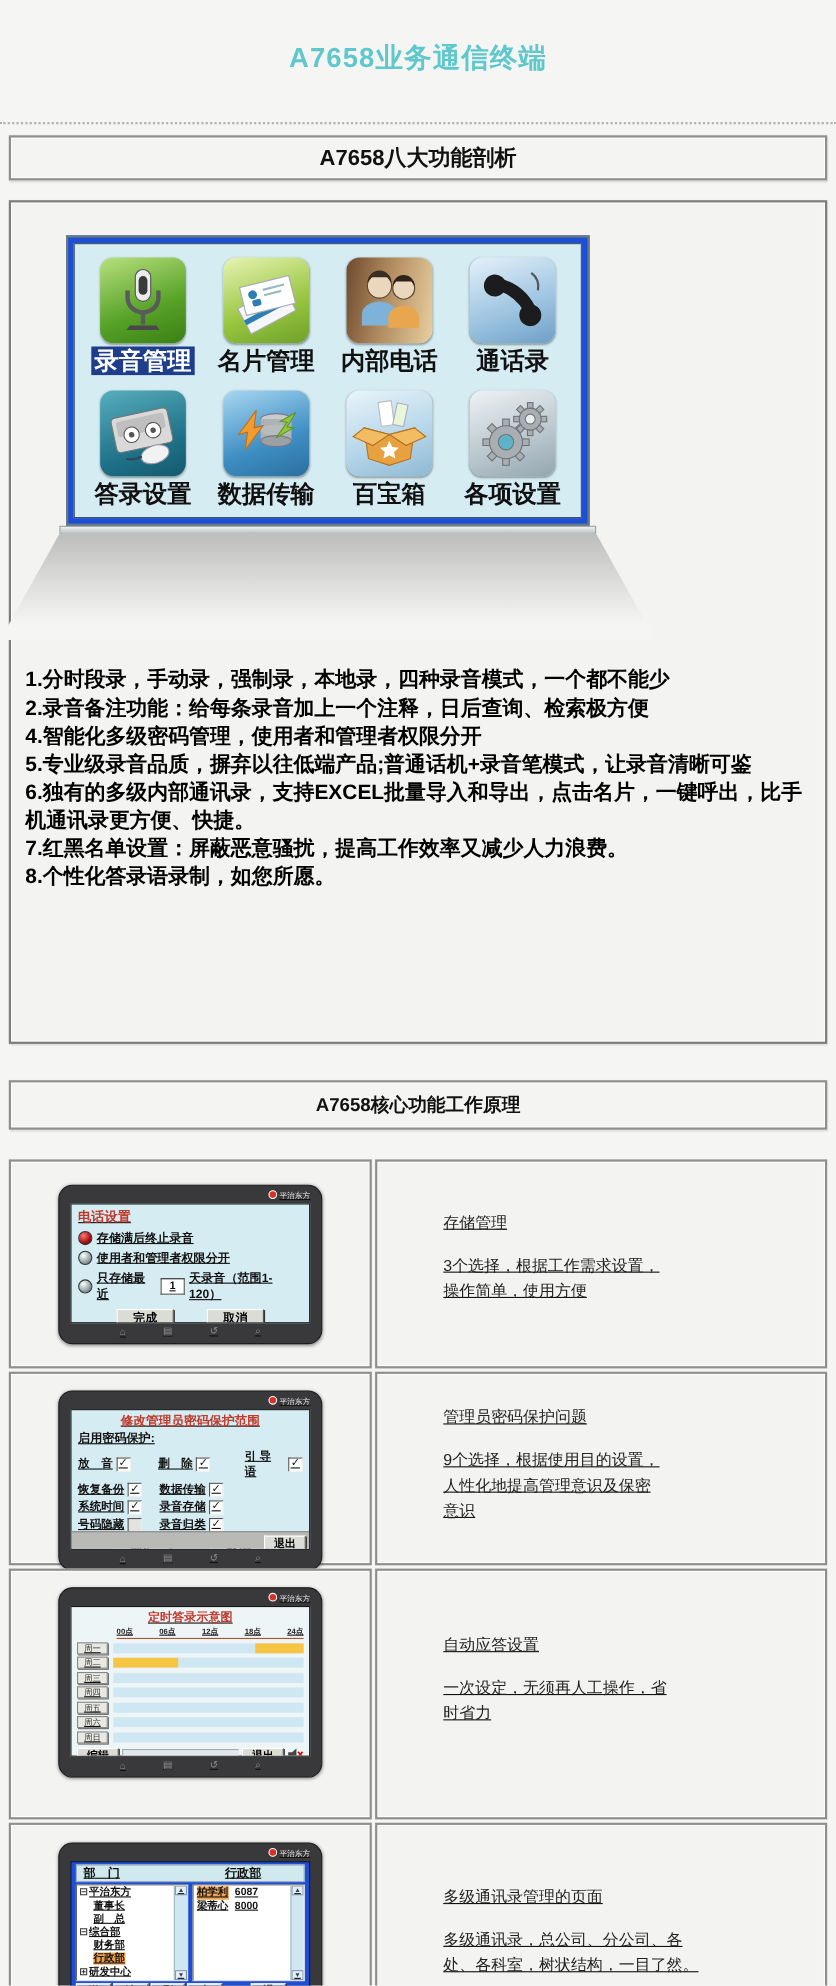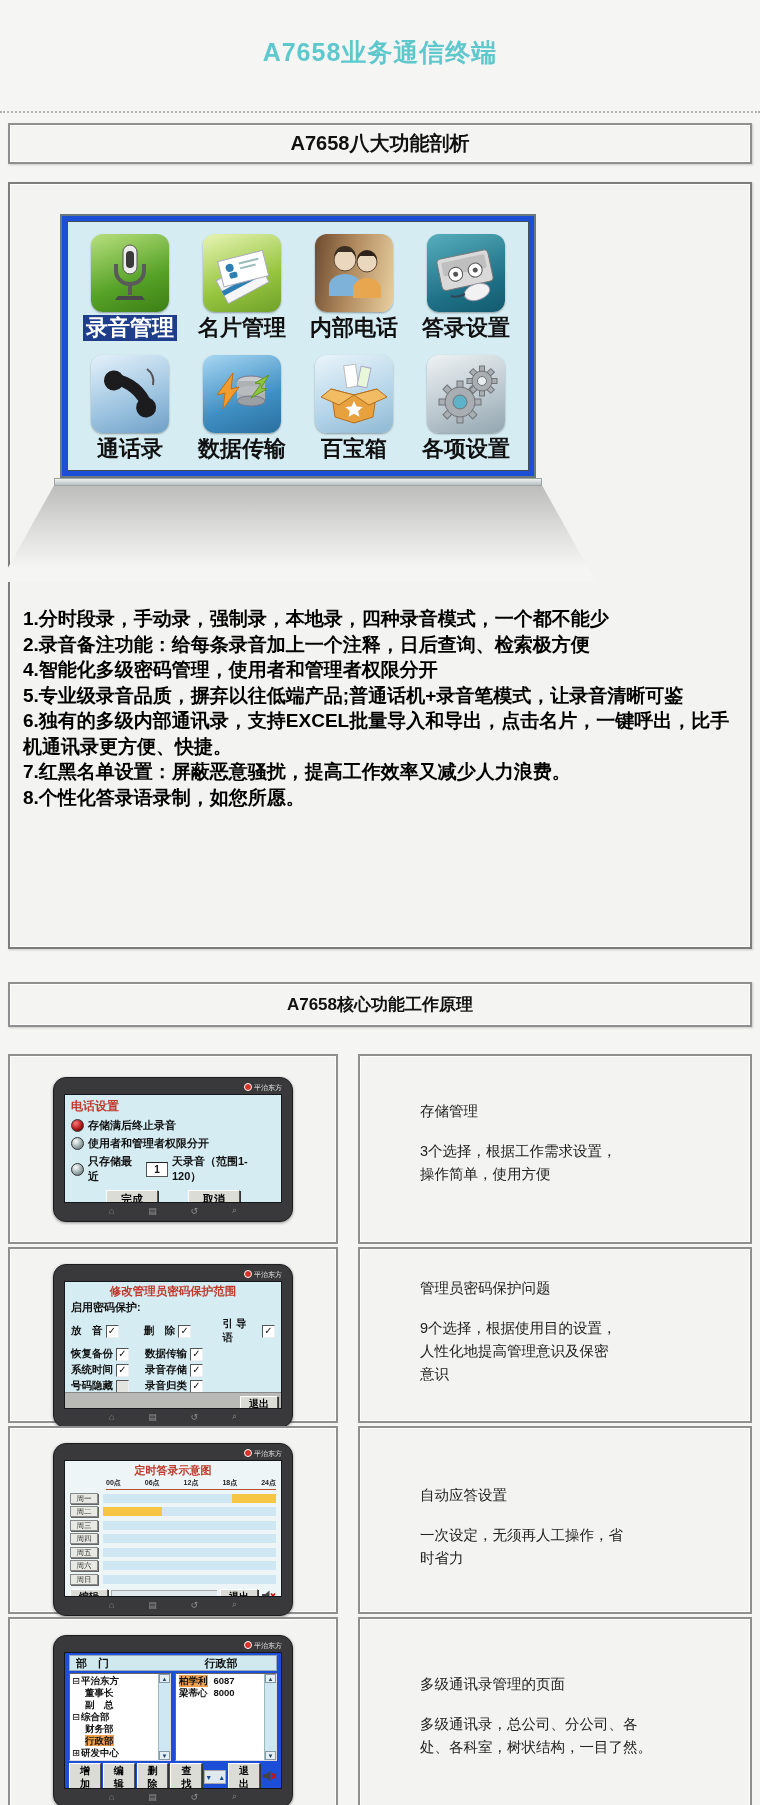--- a/index.html
+++ b/index.html
@@ -45,28 +45,28 @@
   .monitor-shadow{
     height:96px;margin:0 -60px;
     background:linear-gradient(#bdbdbb 0%,#dddddb 45%,#f5f5f3 85%);
     clip-path:polygon(9% 0,91% 0,100% 100%,0 100%);
   }
   
   .features{margin-top:24px;padding:0 13px;}
   .feature-line{font-size:19px;font-weight:600;line-height:25.5px;color:#000;}
   
   .core-table{margin:27px 8px 0;display:flex;flex-direction:column;gap:3px;}
-  .core-row{display:flex;gap:20px;}
+  .core-row{display:flex;gap:3px;text-decoration:underline;}
   .cell{
     border:2px solid #8f8f8f;background:#f3f3f1;box-sizing:border-box;
     box-shadow:inset 0 0 0 1px #fdfdfd;
   }
   .cell.left{width:330px;flex:none;display:flex;justify-content:center;}
   .cell.right{flex:1;padding-left:60px;padding-right:10px;}
-  .r1{height:190px;} .r2{height:176px;} .r3{height:188px;} .r4{height:203px;}
+  .r1{height:190px;} .r2{height:176px;} .r3{height:228px;} .r4{height:203px;}
   .desc-title{font-size:14.5px;color:#222;}
   .desc-body{font-size:14.5px;color:#222;white-space:pre-line;margin-top:19px;line-height:23px;}
   .pt1{padding-top:46px;} .pt2{padding-top:30px;} .pt3{padding-top:58px;} .pt4{padding-top:56px;}
   
   .tablet{
     width:240px;background:#39393b;border:1px solid #1d1d1f;border-radius:13px;
     padding:3px 10px 3px;box-sizing:border-box;align-self:flex-start;
     box-shadow:0 1px 3px rgba(0,0,0,.4);
   }
   .mt1{margin-top:21px;} .mt2{margin-top:15px;} .mt3{margin-top:15px;} .mt4{margin-top:16px;}
@@ -194,49 +194,49 @@
                   <path d="M14 62 v-10 a16 12 0 0 1 32 0 v10 z" fill="#7fb2d8"></path>
                   <circle cx="52" cy="28" r="10" fill="#ead7bd" stroke="#5a4632"></circle>
                   <path d="M42 26 a10 10 0 0 1 20 0 l-3 -4 h-14 z" fill="#2e231a"></path>
                   <path d="M38 64 v-9 a14 11 0 0 1 28 0 v9 z" fill="#e8a64f"></path>
                 </svg>
               </div>
               <div class="app-label">内部电话</div>
             </div>
 
             <div class="app">
+              <div class="app-icon" style="background:linear-gradient(160deg,#e4f1fa,#9cc3e0 60%,#6f9fc6);">
+                <svg width="78" height="78" viewBox="0 0 78 78">
+                  <g transform="rotate(40 39 39)" fill="#1c1c1e">
+                    <circle cx="18" cy="39" r="10"></circle>
+                    <circle cx="60" cy="39" r="10"></circle>
+                    <path d="M14 33 q25 -14 50 0 l-4 10 q-21 -11 -42 0 z"></path>
+                  </g>
+                  <path d="M56 14 q8 6 6 16" fill="none" stroke="#555" stroke-width="2"></path>
+                </svg>
+              </div>
+              <div class="app-label">通话录</div>
+            </div>
+
+            <div class="app">
               <div class="app-icon" style="background:linear-gradient(160deg,#57aebc,#1f7187 65%,#135a6e);">
                 <svg width="78" height="78" viewBox="0 0 78 78">
                   <g transform="rotate(-12 39 36)">
                     <rect x="12" y="20" width="52" height="32" rx="4" fill="#d9d9d9" stroke="#777"></rect>
                     <rect x="16" y="24" width="44" height="14" rx="2" fill="#bfbfbf"></rect>
                     <circle cx="28" cy="38" r="7" fill="#fff" stroke="#555"></circle>
                       <circle cx="28" cy="38" r="2.5" fill="#555"></circle>
                     <circle cx="48" cy="38" r="7" fill="#fff" stroke="#555"></circle>
                       <circle cx="48" cy="38" r="2.5" fill="#555"></circle>
                   </g>
                   <ellipse cx="50" cy="58" rx="13" ry="8" fill="#f2f2f2" stroke="#99a" transform="rotate(-18 50 58)"></ellipse>
                   <path d="M38 60 q-8 4 -14 2" fill="none" stroke="#345" stroke-width="2"></path>
                 </svg>
               </div>
               <div class="app-label">答录设置</div>
-            </div>
-
-            <div class="app">
-              <div class="app-icon" style="background:linear-gradient(160deg,#e4f1fa,#9cc3e0 60%,#6f9fc6);">
-                <svg width="78" height="78" viewBox="0 0 78 78">
-                  <g transform="rotate(40 39 39)" fill="#1c1c1e">
-                    <circle cx="18" cy="39" r="10"></circle>
-                    <circle cx="60" cy="39" r="10"></circle>
-                    <path d="M14 33 q25 -14 50 0 l-4 10 q-21 -11 -42 0 z"></path>
-                  </g>
-                  <path d="M56 14 q8 6 6 16" fill="none" stroke="#555" stroke-width="2"></path>
-                </svg>
-              </div>
-              <div class="app-label">通话录</div>
             </div>
 
             <div class="app">
               <div class="app-icon" style="background:linear-gradient(160deg,#a8d7f2,#3f8fc4 60%,#2a6f9e);">
                 <svg width="78" height="78" viewBox="0 0 78 78">
                   <ellipse cx="48" cy="26" rx="14" ry="5" fill="#c9ccce" stroke="#778"></ellipse>
                   <rect x="34" y="26" width="28" height="20" fill="#aeb2b5"></rect>
                   <ellipse cx="48" cy="36" rx="14" ry="5" fill="#b8bcbf"></ellipse>
                   <ellipse cx="48" cy="46" rx="14" ry="5" fill="#9aa0a4" stroke="#778"></ellipse>
                   <path d="M30 18 L14 40 l8 -2 l-2 16 l16 -22 l-8 2 z" fill="#f29b2e" stroke="#c46f12"></path>

